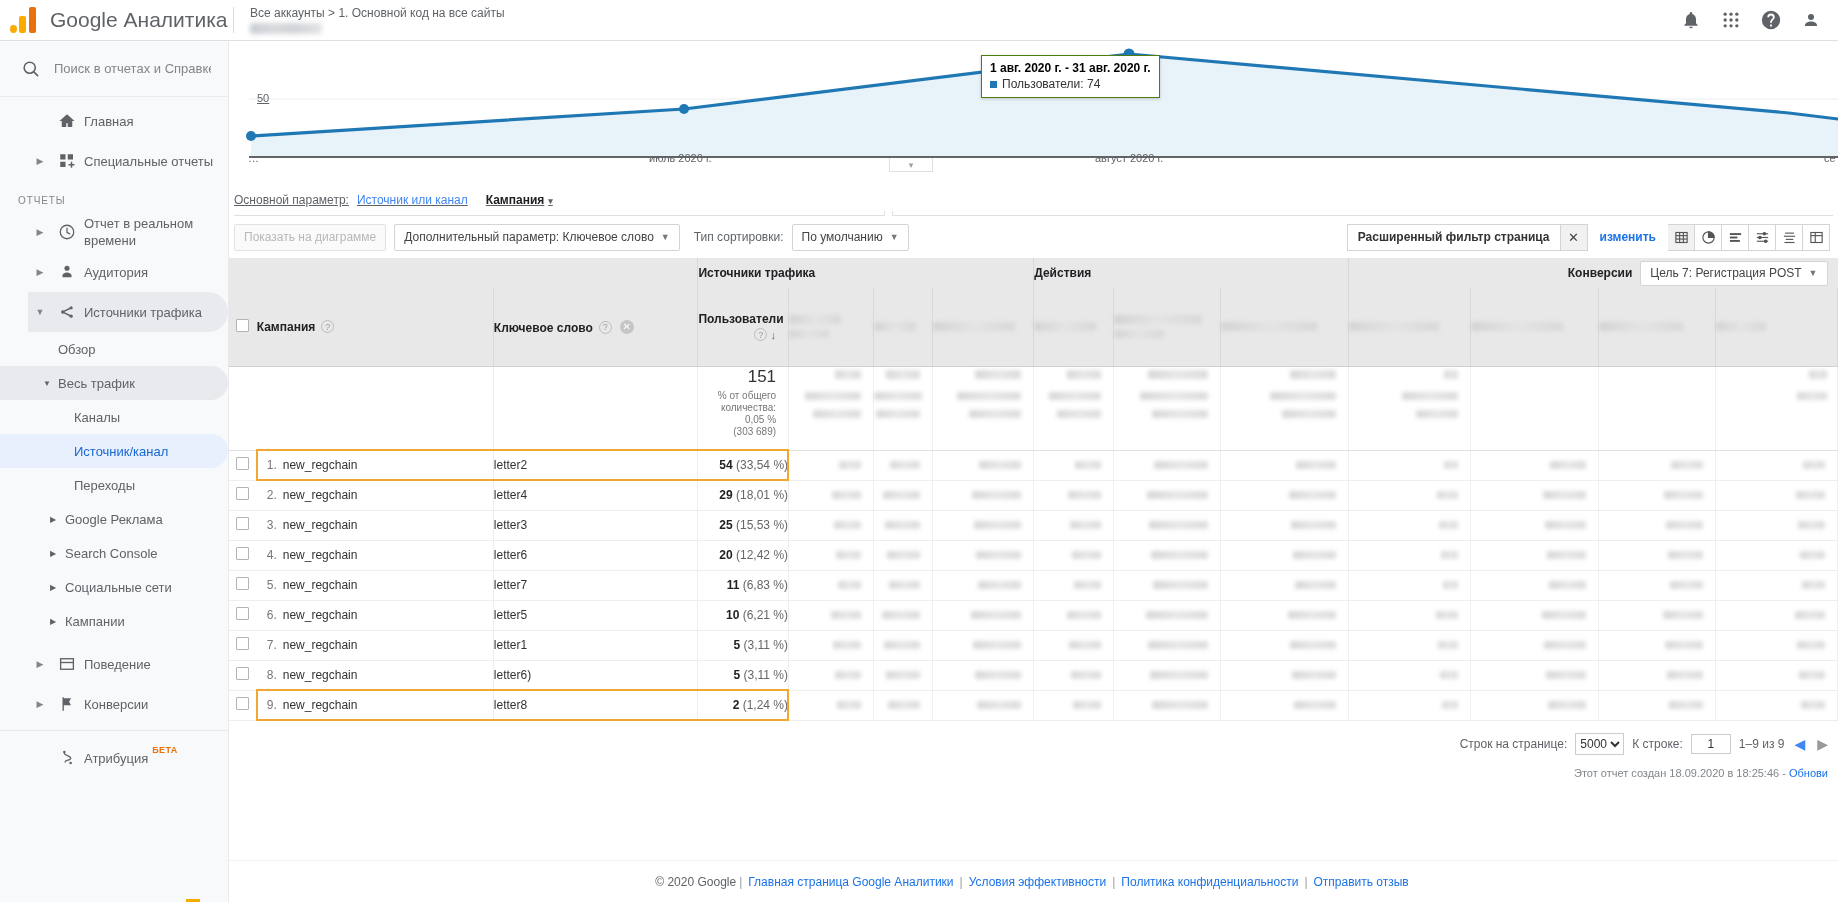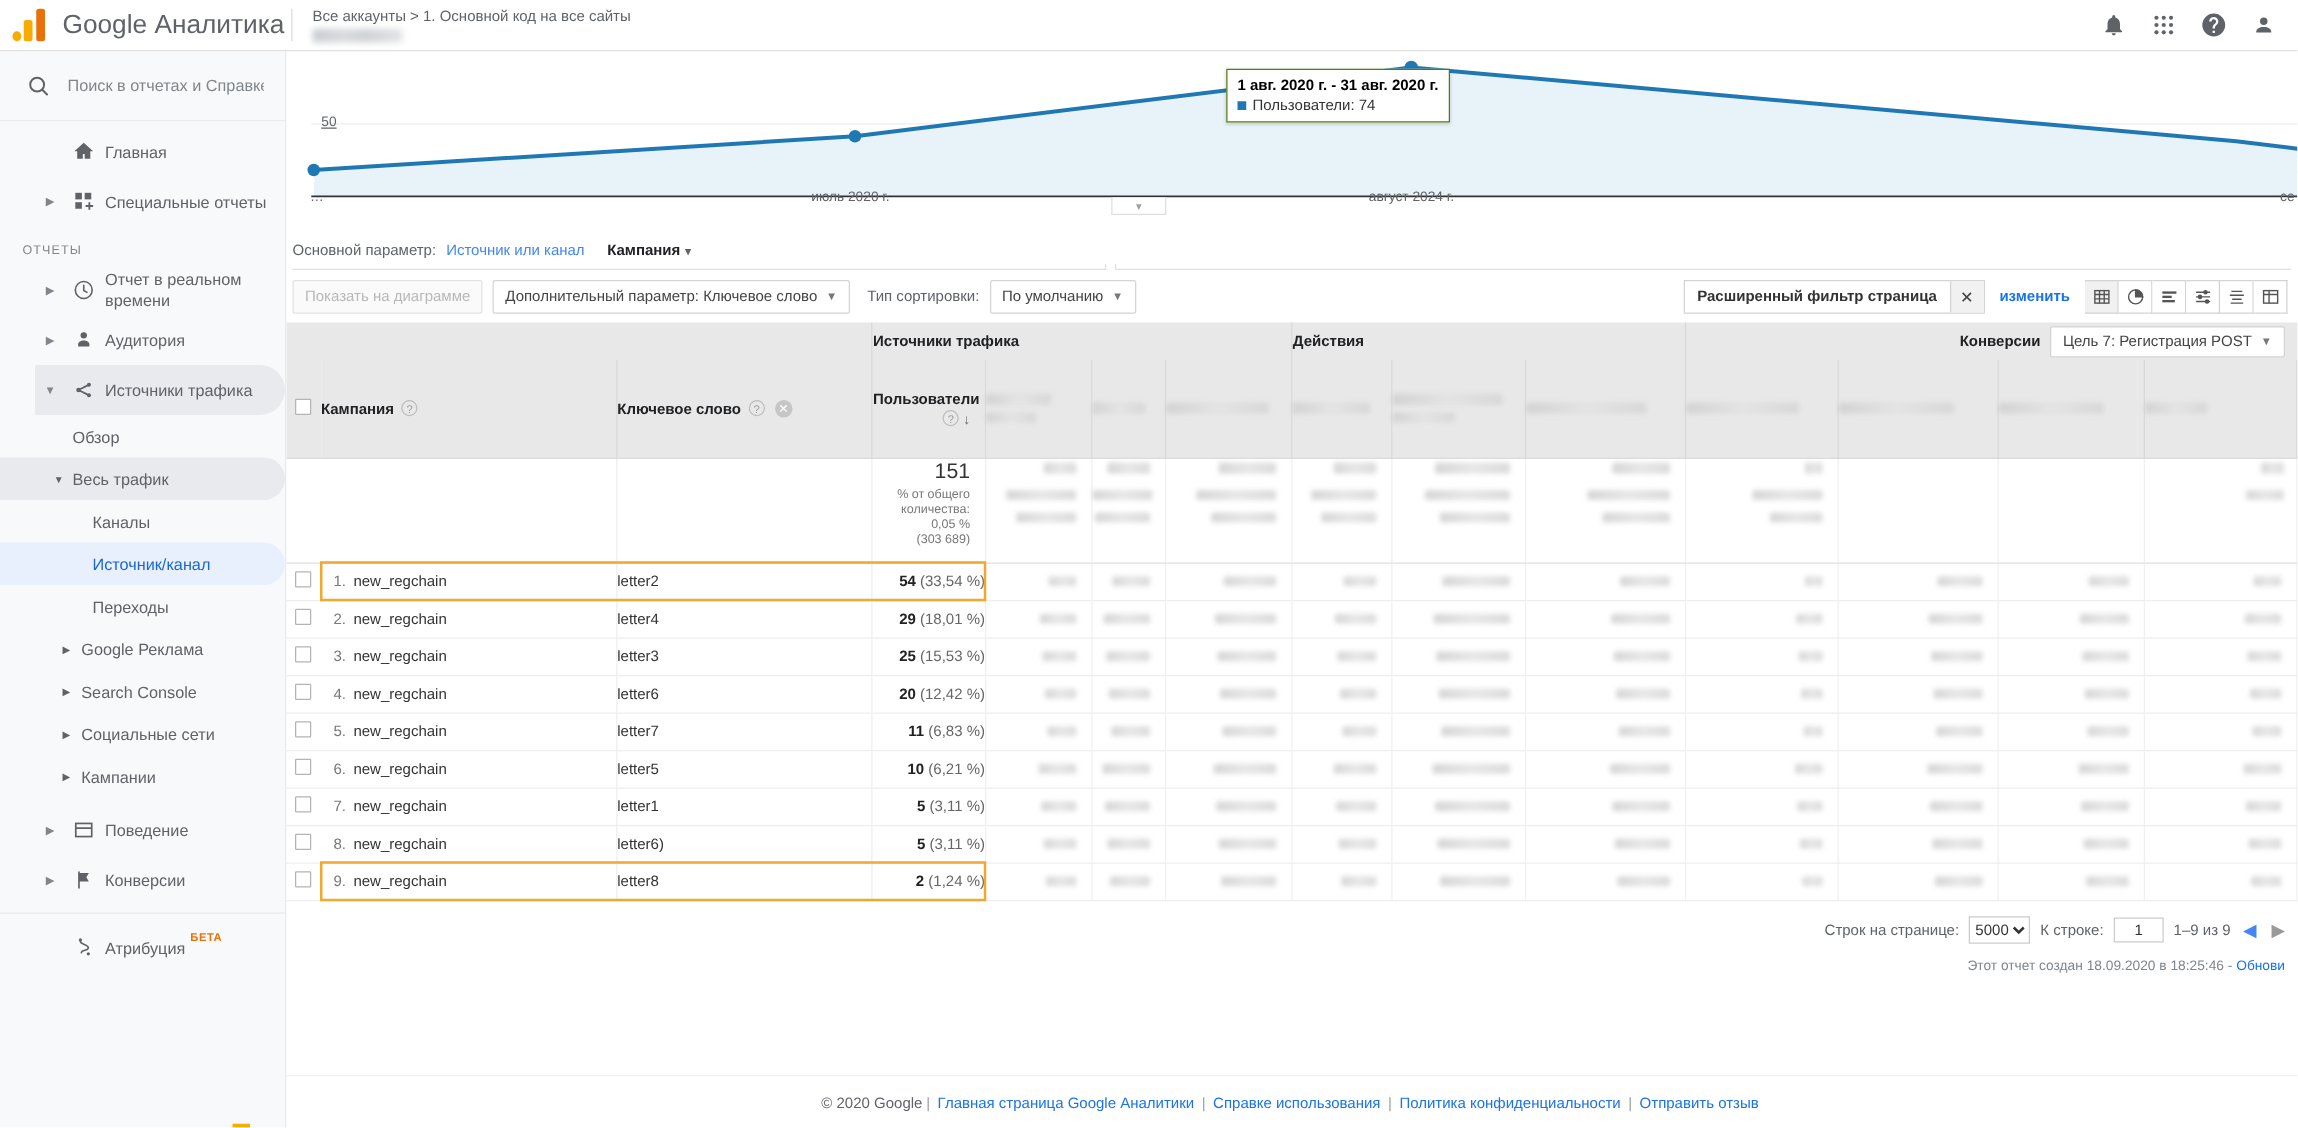--- a/index.html
+++ b/index.html
@@ -123,21 +123,21 @@
   #chart-collapse {
     position: absolute; left: 660px; top: 117px; width: 44px; height: 14px;
     background: #fff; border: 1px solid #e0e0e0; border-top: none;
     display:flex; align-items:center; justify-content:center; color: #9aa0a6; font-size: 9px;
     cursor: pointer; z-index: 11;
   }
 
   
   #dim-row {
     display: flex; align-items: center; height: 30px; padding-left: 5px; margin-top: 12px;
-    font-size: 12px; color: #5f6368;
+    font-size: 12px; color: #5f6368; text-decoration: underline;
   }
   #dim-row .lbl { color: #5f6368; }
   #dim-row .dim-link { color: #4285f4; margin-left: 8px; cursor: pointer; }
   #dim-row .dim-active { color: #202124; font-weight: bold; margin-left: 18px; cursor: pointer; }
   .tiny-caret { color: #5f6368; font-size: 9px; margin-left: 4px; }
   #dim-underline { height: 1px; background: #e0e0e0; margin: 0 5px; position: relative; }
   #dim-notch {
     position: absolute; left: 650px; top: -4px; width: 9px; height: 5px;
     background: #fff; border-left: 1px solid #e0e0e0; border-right: 1px solid #e0e0e0;
   }
@@ -485,21 +485,21 @@
       <path d="M22,95 L455,68 L900,13 L1560,72 L1609,78 L1609,116 L22,116 Z" fill="#e8f2f9"></path>
       <polyline points="22,95 455,68 900,13 1560,72 1609,78" fill="none" stroke="#1f78b4" stroke-width="3.2" stroke-linejoin="round" stroke-linecap="round"></polyline>
       <circle cx="22" cy="95" r="5" fill="#1f78b4"></circle>
       <circle cx="455" cy="68" r="5" fill="#1f78b4"></circle>
       <circle cx="900" cy="13" r="5.5" fill="#1f78b4"></circle>
       <line x1="20" y1="116" x2="1609" y2="116" stroke="#333" stroke-width="1.4"></line>
     </svg>
     <div class="y-label" style="left:28px; top:51px;text-decoration:underline;">50</div>
     <div class="x-label" style="left:19px; top:111px;">…</div>
     <div class="x-label" style="left:420px; top:111px;">июль 2020 г.</div>
-    <div class="x-label" style="left:866px; top:111px;">август 2024 г.</div>
+    <div class="x-label" style="left:866px; top:111px;">август 2020 г.</div>
     <div class="x-label" style="left:1595px; top:111px;">се</div>
 
     <div id="tooltip">
       <div class="tt-title">1 авг. 2020 г. - 31 авг. 2020 г.</div>
       <div class="tt-row">
         <span class="tt-swatch"></span>
         <span>Пользователи</span>:&nbsp;<span>74</span>
       </div>
     </div>
 
@@ -837,18 +837,18 @@
     <span>Этот отчет создан 18.09.2020 в 18:25:46 -</span>
     <span class="lnk">Обнови</span>
   </div>
 </div>
 
 <div id="footer">
   <span>© 2020 Google</span>
   <span class="sep">|</span>
   <a>Главная страница Google Аналитики</a>
   <span class="sep">|</span>
-  <a>Справке использования</a>
+  <a>Условия эффективности</a>
   <span class="sep">|</span>
   <a>Политика конфиденциальности</a>
   <span class="sep">|</span>
   <a>Отправить отзыв</a>
 </div>
 
 </body></html>

